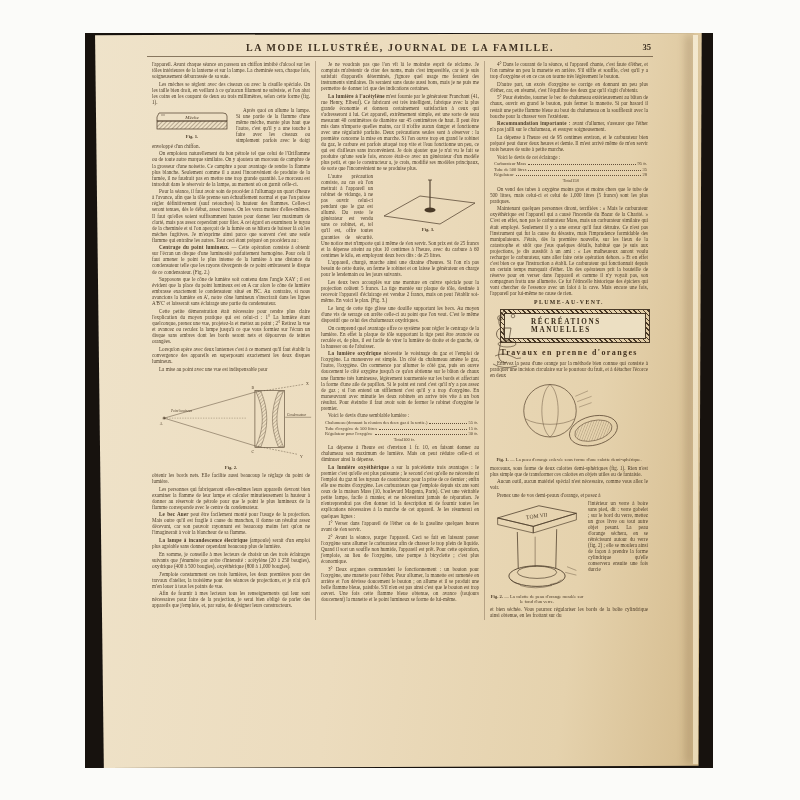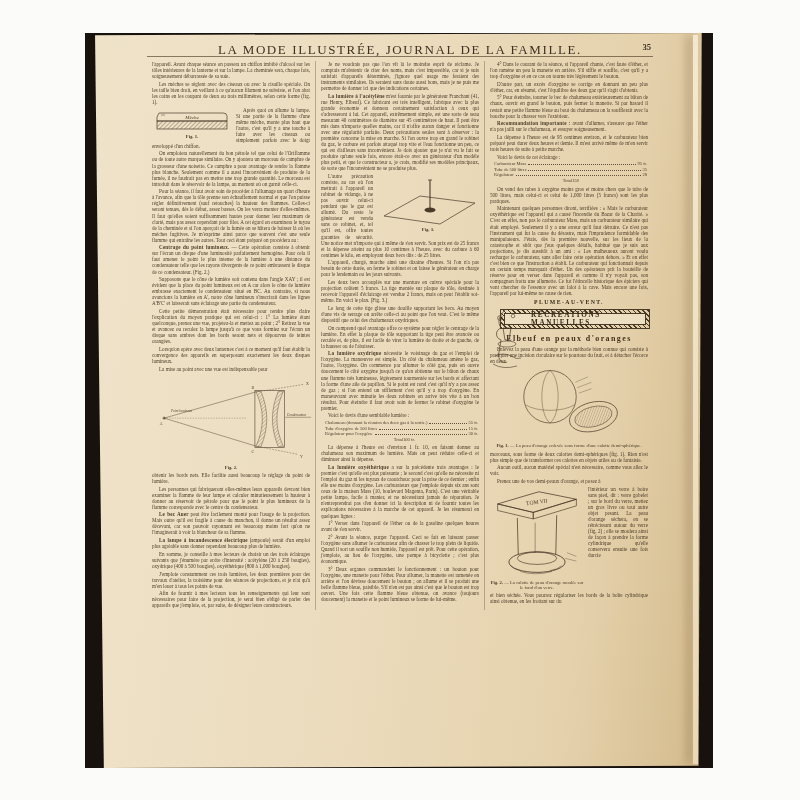--- a/index.html
+++ b/index.html
@@ -5,21 +5,21 @@
   html,body{margin:0;padding:0;width:800px;height:800px;background:#fbfbf9;overflow:hidden;}
   .canvas{position:relative;width:800px;height:800px;font-family:"Liberation Serif","DejaVu Serif",serif;}
   .scan{position:absolute;left:85px;top:33px;width:628px;height:735px;background:#17120e;}
   .paper{position:absolute;inset:0;
     background:linear-gradient(97deg,#efe3ca 0%,#ecdcbe 45%,#e5d2ad 78%,#d8c094 94%,#cfb687 100%);
     clip-path:polygon(1.6% 0.3%, 98.2% 0%, 97.7% 99.7%, 3.0% 100%);}
   .paper-edge{position:absolute;right:15px;top:2px;bottom:4px;width:5px;
     background:linear-gradient(#f3e8cf,#e9d8b5);box-shadow:-6px 0 8px rgba(90,60,30,.35);}
   .content{position:absolute;left:62px;top:9px;width:506px;color:#4c3c29;}
   .header{position:relative;text-align:center;color:#3e3122;height:12px;}
-  .title{font-size:13px;font-weight:400;letter-spacing:1.6px;white-space:nowrap;}
+  .title{font-size:10px;font-weight:700;letter-spacing:1.6px;white-space:nowrap;}
   .pageno{position:absolute;right:2px;top:0;font-size:8.6px;font-weight:700;}
   .hrule{border-top:1px solid rgba(80,62,40,.65);margin:2px 0 4px;}
   .cols{display:flex;align-items:stretch;}
   .col{flex:1 1 0;min-width:0;padding:0 5px;font-size:5.1px;line-height:6.05px;text-align:justify;}
   .col.mid{border-left:1px solid rgba(100,80,55,.38);border-right:1px solid rgba(100,80,55,.38);}
   p{margin:0 0 1.6px;text-indent:7px;}
   p.noind{text-indent:0;}
   p.clear{clear:both;}
   b.lead{font-weight:700;letter-spacing:.2px;}
   .figcap{text-align:center;font-size:4.7px;line-height:5.2px;margin:1px 0 2px;color:#4c3c29;}
@@ -27,21 +27,21 @@
   .figblock{margin:2px auto 2px;}
   .fig1wrap{float:left;width:80px;margin:2px 4px 0 0;}
   .fig3wrap{float:right;width:102px;margin:1px 0 1px 4px;}
   .figGlassWrap{float:left;width:94px;margin:1px 4px 0 0;}
   svg{display:block;margin:0 auto;}
   .devis{margin:1px 1px 2px 4px;font-size:4.5px;line-height:5.6px;}
   .devis-row{display:flex;align-items:baseline;}
   .devis-row .leader{flex:1 1 auto;border-bottom:1px dotted #63503a;margin:0 2px 1px;min-width:6px;}
   .devis-total{display:flex;align-items:baseline;margin-left:45%;}
   .sig{text-align:center;font-size:5.8px;font-weight:700;letter-spacing:1.4px;margin:3px 0 4px;color:#3c2e1d;}
-  .banner{position:relative;margin:3px 0 3px 10px;width:150px;height:20px;
+  .banner{position:relative;margin:3px 0 3px 10px;width:150px;height:34px;
     background:repeating-linear-gradient(45deg,#4a3a28 0 1.1px,rgba(0,0,0,0) 1.1px 3.4px);
     border:1px solid #4a3a28;padding:3px;box-sizing:border-box;overflow:visible;}
   .banner-in{position:relative;background:#ecdfc2;border:1px solid #4a3a28;height:100%;
     display:flex;flex-direction:column;justify-content:center;padding:1px 3px 1px 26px;box-sizing:border-box;}
   .banner-l1{font-size:7.2px;font-weight:700;letter-spacing:1.6px;color:#3a2d1c;line-height:8px;}
   .banner-l2{font-size:7.2px;font-weight:700;letter-spacing:1.6px;color:#3a2d1c;line-height:8px;}
   .banner-orn{position:absolute;left:-12px;top:-4px;}
   .sect-title{text-align:center;font-size:8px;font-weight:700;letter-spacing:1.4px;margin:7px 0 4px;color:#43321f;}
 </style>
 </head>
@@ -220,21 +220,21 @@
                 <path d="M16 4 C10 10 8 16 12 22 C6 24 6 32 12 34 L10 46 C8 54 14 58 18 56" fill="none" stroke="#4a3a28" stroke-width="0.7"></path>
                 <path d="M14 22 l8 0 l-2 12 l-4 0 z" fill="none" stroke="#4a3a28" stroke-width="0.7"></path>
                 <ellipse cx="18" cy="38" rx="9" ry="3" fill="none" stroke="#4a3a28" stroke-width="0.6"></ellipse>
                 <path d="M6 50 q8 -4 16 0 q6 4 10 2" fill="none" stroke="#4a3a28" stroke-width="0.6"></path>
                 <path d="M4 58 q10 6 24 2" fill="none" stroke="#4a3a28" stroke-width="0.6"></path>
                 <circle cx="11" cy="12" r="2.4" fill="none" stroke="#4a3a28" stroke-width="0.6"></circle>
                 <circle cx="24" cy="10" r="1.8" fill="none" stroke="#4a3a28" stroke-width="0.6"></circle>
               </svg>
             </div>
 
-            <div class="sect-title">Elbeuf en peaux d'oranges</div>
+            <div class="sect-title">Travaux en prenne d'oranges</div>
             <p>Enlevez la peau d'une orange par la méthode bien connue qui consiste à pratiquer une incision circulaire sur le pourtour du fruit, et à détacher l'écorce en deux</p>
 
             <div class="figblock">
               <svg width="118" height="76" viewBox="0 0 130 84">
                 <defs>
                     <pattern id="ho" width="2.6" height="2.6" patternUnits="userSpaceOnUse" patternTransform="rotate(35)">
                       <line x1="0" y1="0" x2="0" y2="2.6" stroke="#5a4632" stroke-width="0.45"></line>
                     </pattern>
                   </defs>
                 <circle cx="44" cy="34" r="29" fill="none" stroke="#5a4632" stroke-width="0.8"></circle>

